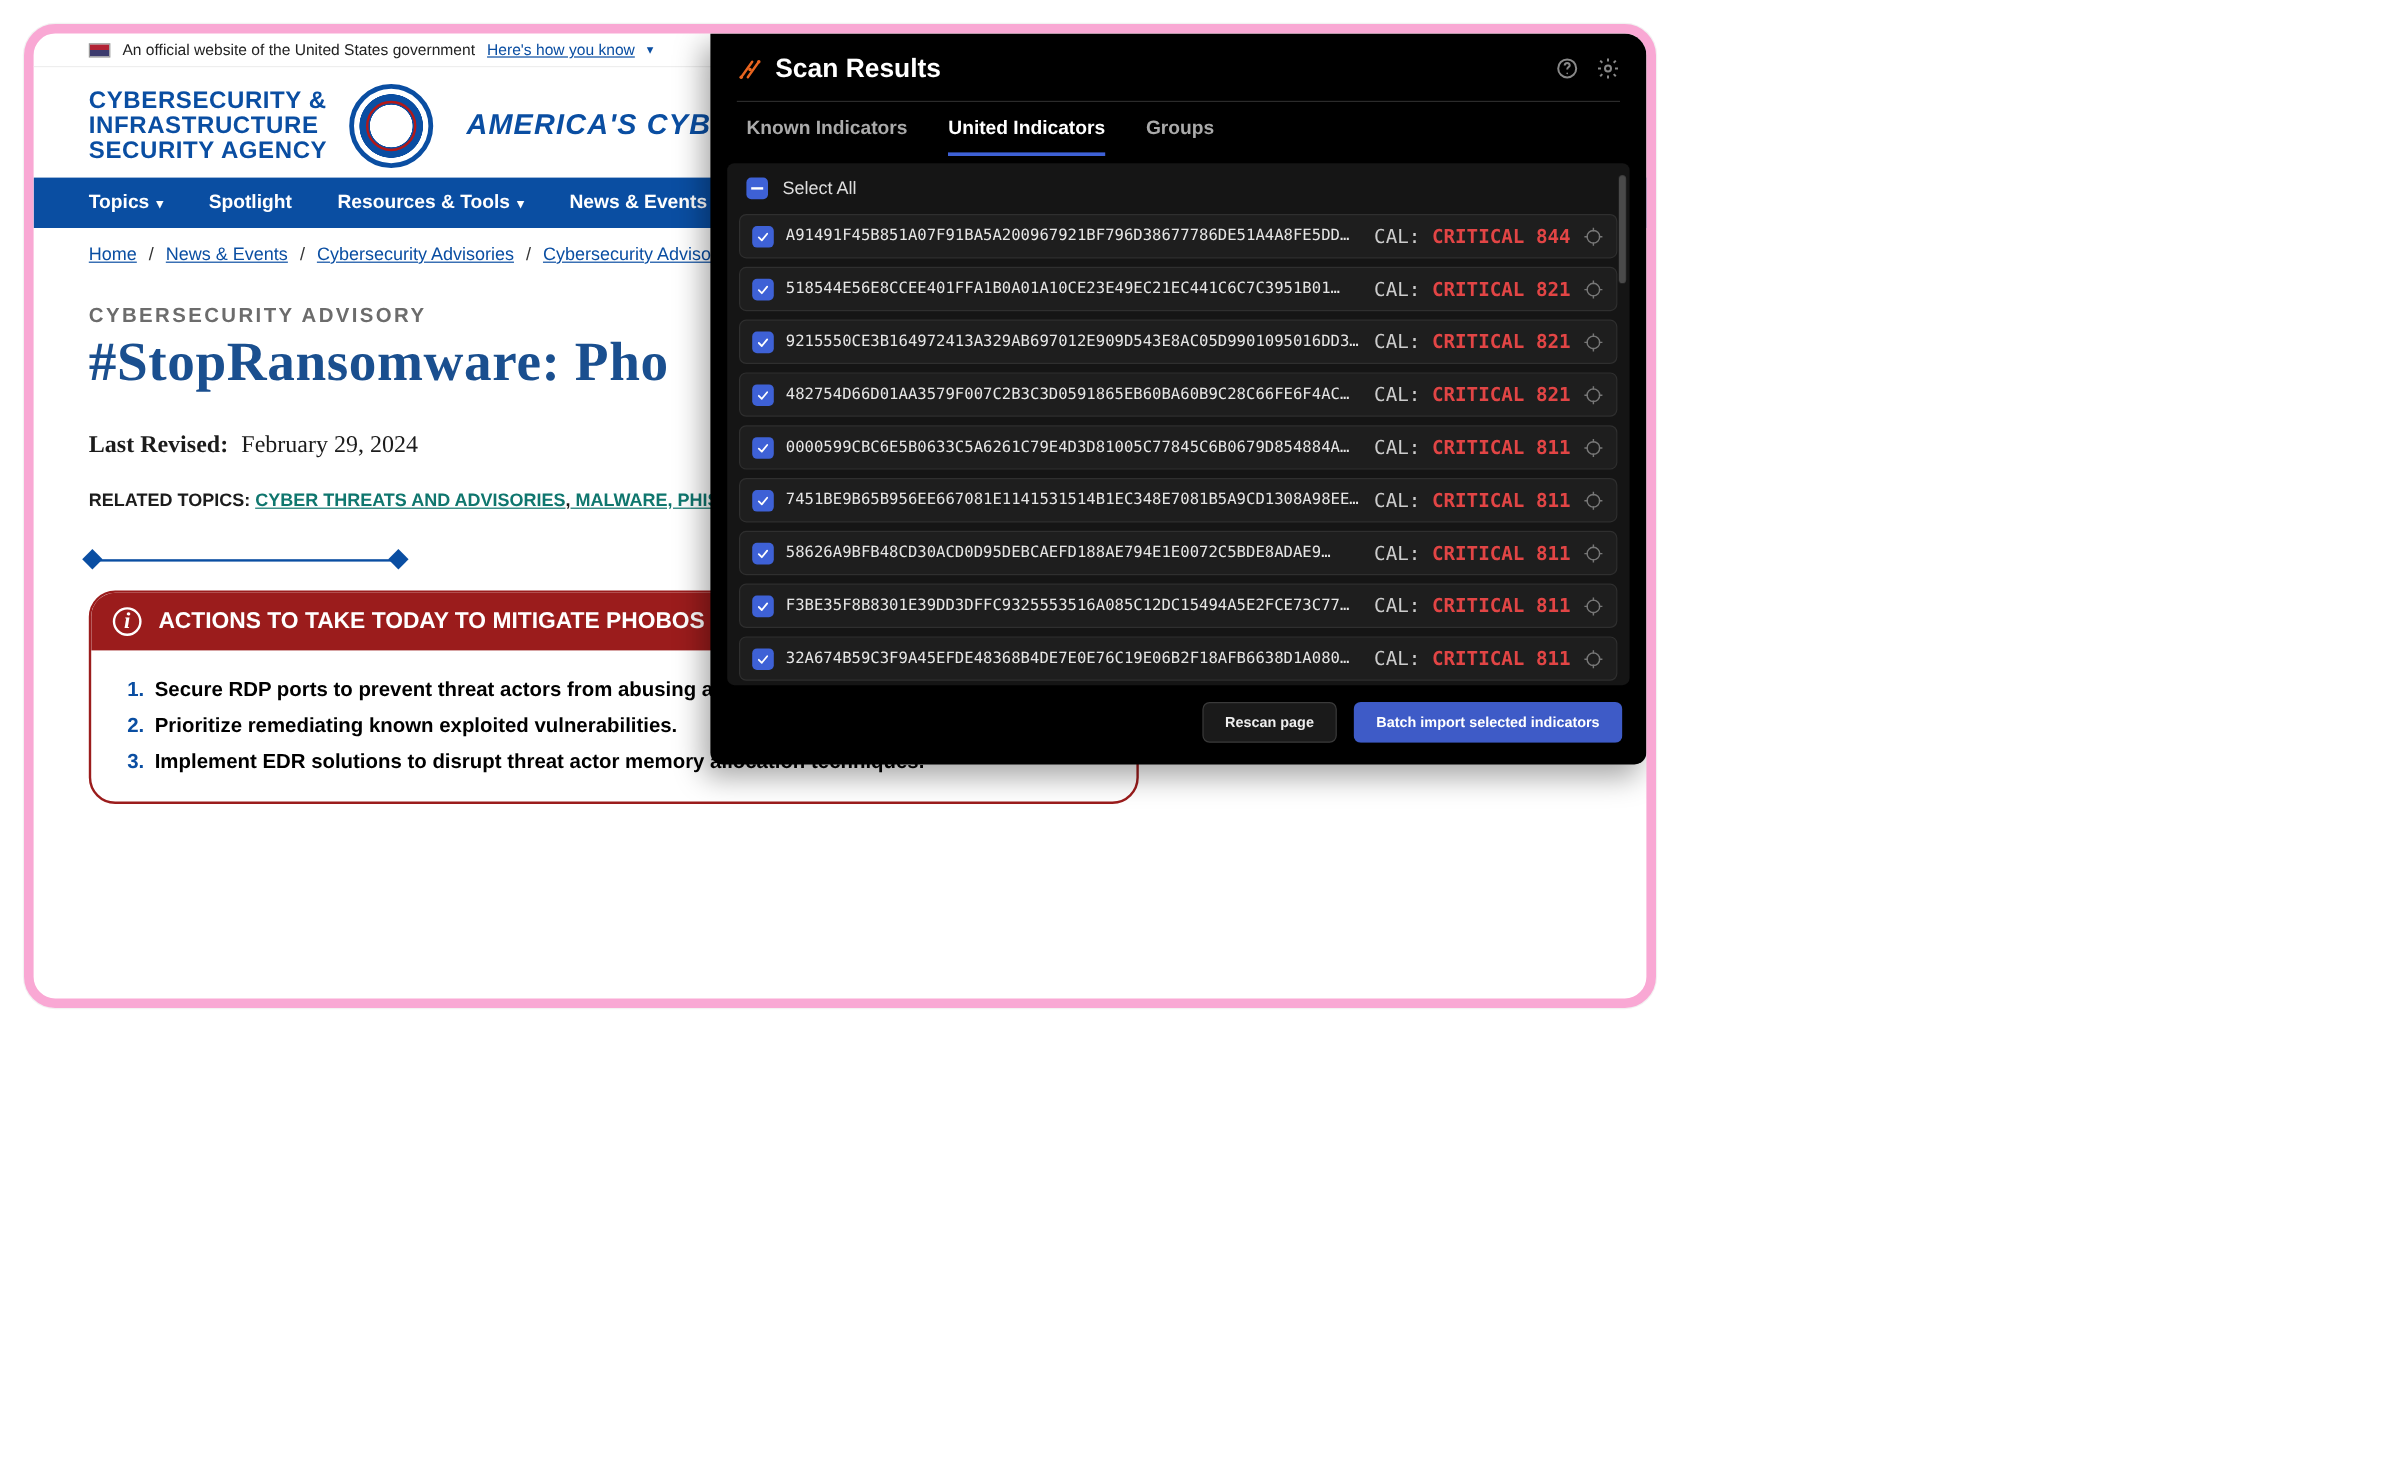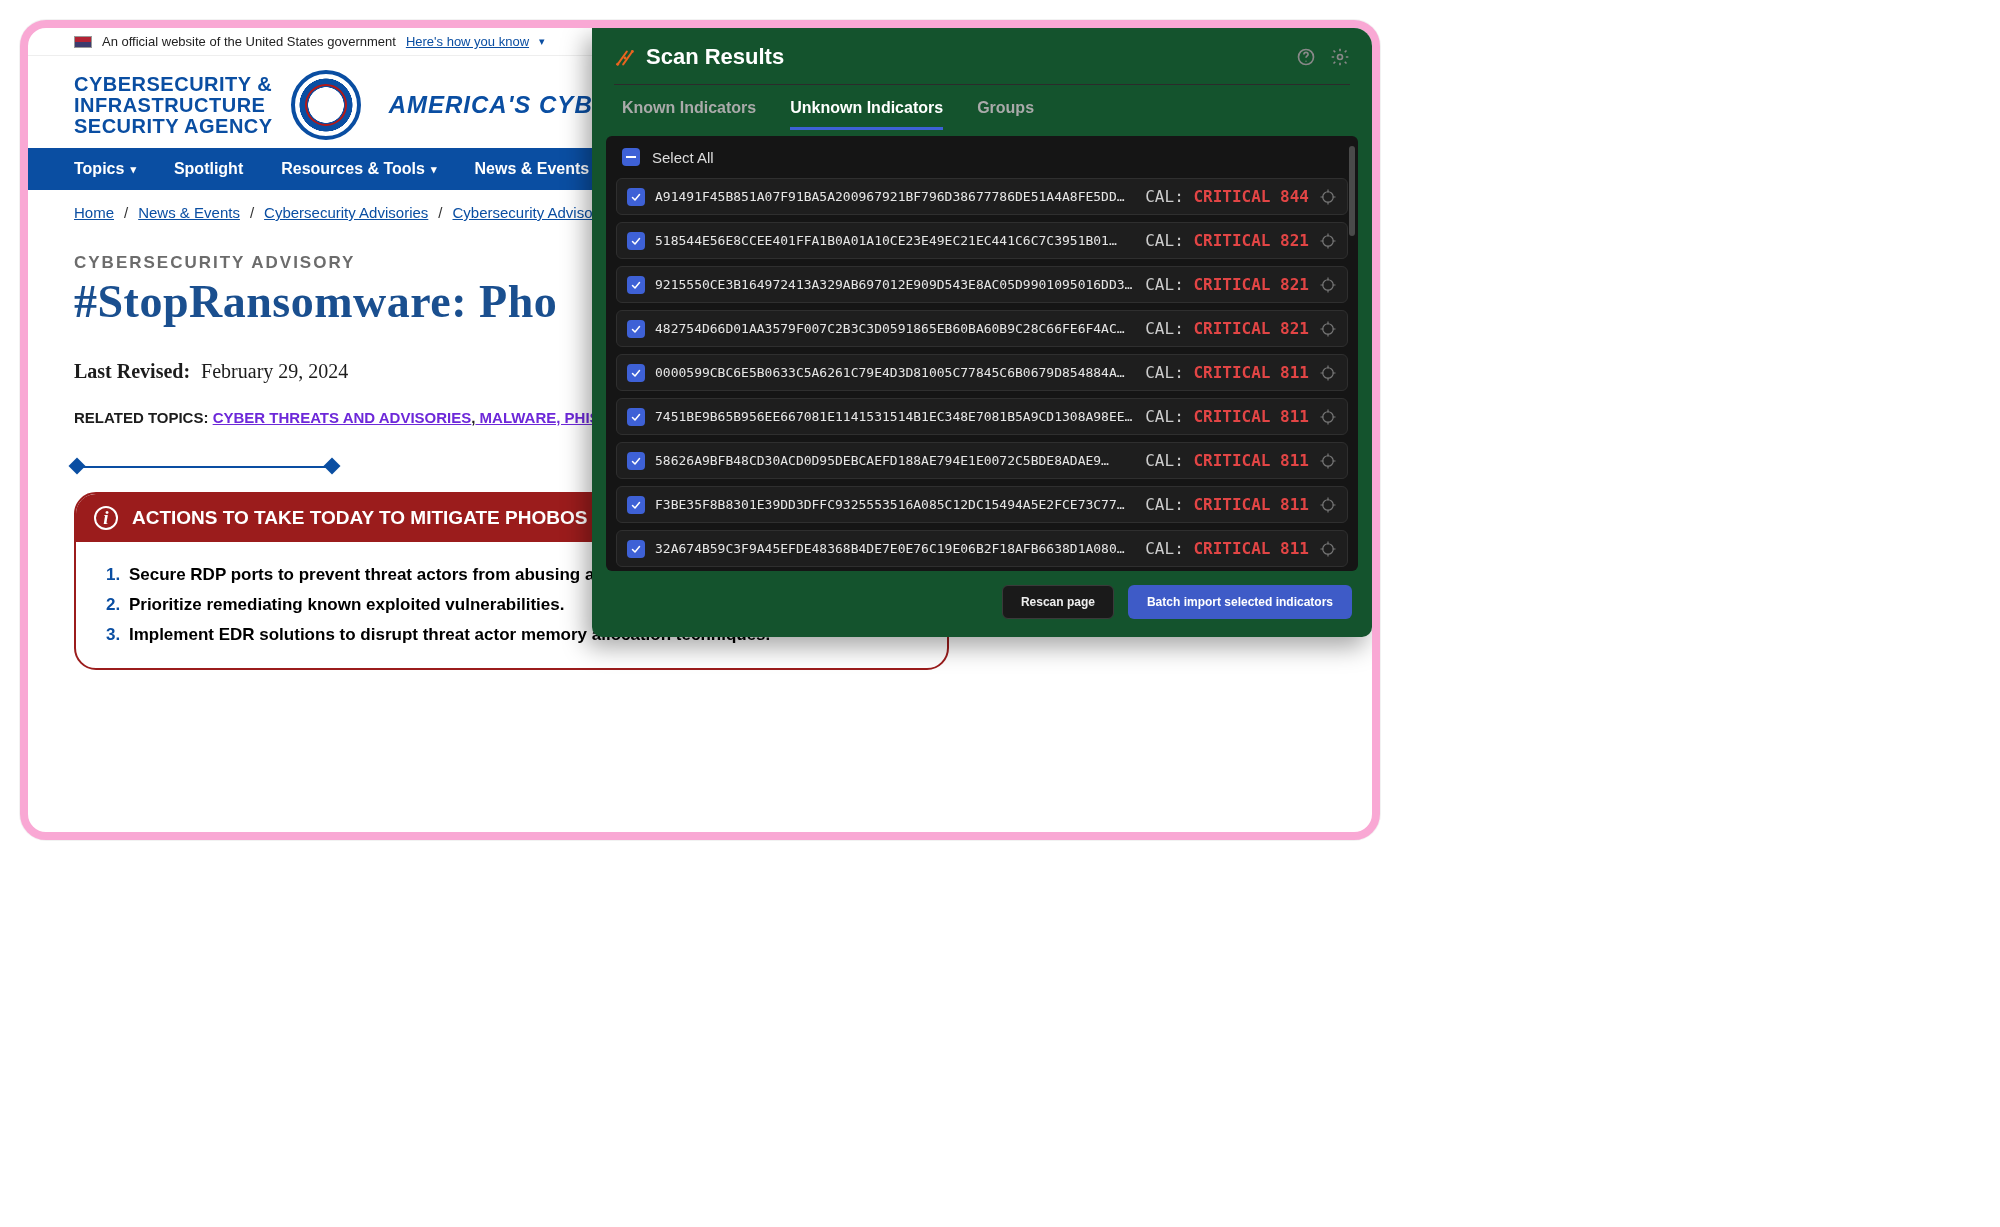--- a/index.html
+++ b/index.html
@@ -76,21 +76,21 @@
   }
   .revised {
     padding: 24px 46px 4px; font-size: 20px; color:#1c1c1c;
     font-family: Georgia, "Times New Roman", serif;
   }
   .revised b { font-weight:700; }
 
   .related {
     padding: 22px 46px 8px; font-size:15px; color:#1c1c1c; font-weight:700;
   }
-  .related .topic { text-decoration: underline; color:#6d28d9; }
+  .related .topic { text-decoration: underline; color:#0f766e; }
 
   .diamond-rule {
     height: 30px; position: relative; margin: 18px 46px 10px;
   }
   .diamond-rule .line { position:absolute; top:14px; left:0; width:260px; height:2px; background:#0a4ea2; }
   .diamond-rule .d { position:absolute; top:8px; width:12px; height:12px; background:#0a4ea2; transform:rotate(45deg);}
   .diamond-rule .d.left { left:-3px; }
   .diamond-rule .d.right { left:252px; }
 
   .callout {
@@ -107,21 +107,21 @@
   }
   .callout-body { padding: 18px 30px; font-size: 17px; }
   .callout-body ol { list-style:none; }
   .callout-body li { padding: 5px 0; }
   .callout-body .num { color:#0a4ea2; font-weight:800; margin-right:4px; }
 
   
   .panel {
     position: absolute; top: 0; right: 0;
     width: 780px; height: 609px;
-    background: #14532d; color:#e8e8e8;
+    background: #000000; color:#e8e8e8;
     border-radius: 0 0 10px 10px;
     box-shadow: -6px 10px 24px rgba(0,0,0,.35);
     font-size: 14px;
     display:flex; flex-direction:column;
   }
   .panel-top {
     display:flex; align-items:center; justify-content:space-between;
     padding: 16px 22px 6px;
   }
   .panel-title { display:flex; align-items:center; gap:10px; }
@@ -294,21 +294,21 @@
           <svg viewBox="0 0 24 24" fill="none" stroke="#888" stroke-width="2">
               <circle cx="12" cy="12" r="3"></circle>
               <path d="M12 2v3M12 19v3M4.2 4.2l2.1 2.1M17.7 17.7l2.1 2.1M2 12h3M19 12h3M4.2 19.8l2.1-2.1M17.7 6.3l2.1-2.1"></path>
             </svg>
         </span>
       </div>
     </div>
     <hr>
     <div class="tabs" id="tabs">
         <div class="tab">Known Indicators</div>
-        <div class="tab active">Unknown Indicators</div>
+        <div class="tab active">United Indicators</div>
         <div class="tab">Groups</div>
       </div>
 
     <div class="results-wrap">
       <div class="select-all">
         <span class="checkbox indet"></span>
         <span>Select All</span>
       </div>
       <div class="rows" id="rows">
           <div class="row">

